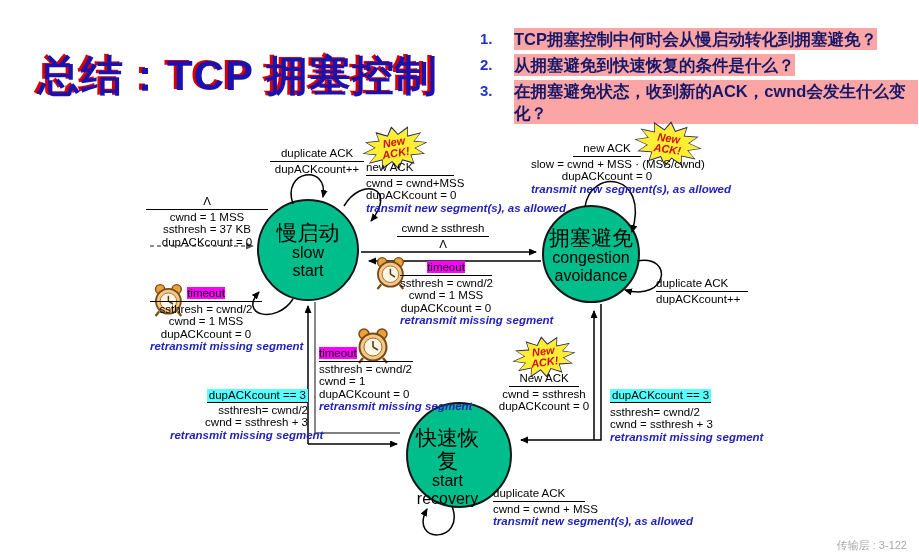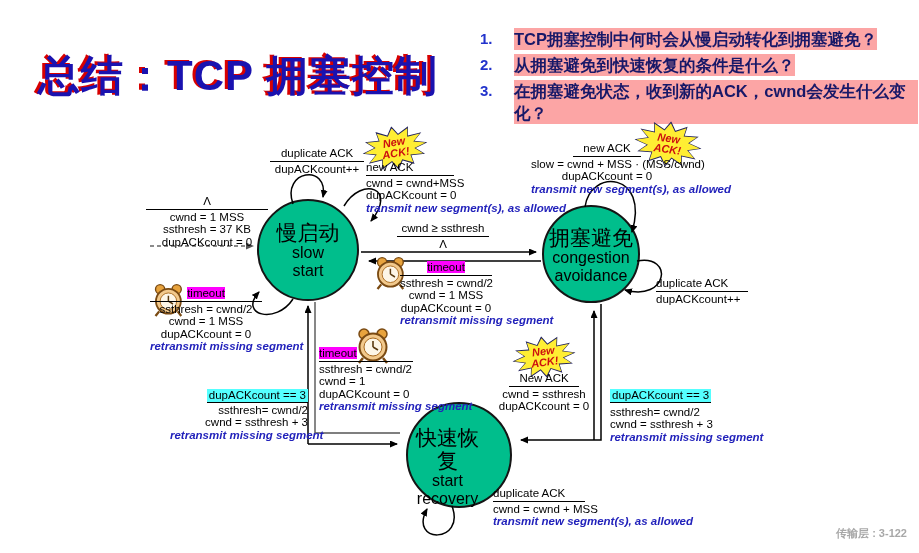--- a/index.html
+++ b/index.html
@@ -10,22 +10,22 @@
   .title {
     position:absolute; left:38px; top:48px;
     font-size:42px; font-weight:bold; color:#1a12b0;
     text-shadow:-3px -1px 0 #d80000; letter-spacing:1px; white-space:nowrap;
   }
   .questions { position:absolute; left:480px; top:28px; width:438px; }
   .q { display:flex; margin-bottom:4px; }
   .qnum { color:#2233cc; font-weight:bold; font-size:15px; width:34px; flex:0 0 34px; padding-top:2px; }
   .qtext { background:#fca5a5; color:#181868; font-weight:bold; font-size:16.5px; line-height:22px; }
   .footer {
-    position:absolute; right:12px; bottom:12px;
-    color:#a8a8a8; font-weight:bold; font-size:11px;
+    position:absolute; right:12px; bottom:0;
+    color:#a8a8a8; font-weight:normal; font-size:11px;
   }
   .overlay { position:absolute; left:0; top:0; }
   .state-label { position:absolute; text-align:center; color:#000; }
   .state-zh { font-size:21px; line-height:23px; }
   .state-en { font-size:16px; line-height:17.5px; }
   .tb { position:absolute; font-size:11.5px; line-height:12.5px; color:#000; }
   .ta-c { text-align:center; }
   .ta-r { text-align:right; }
   .cond-bar-wide { display:block; border-bottom:1.4px solid #000; padding-bottom:1px; margin-bottom:1px; }
   .cond-bar { display:inline-block; border-bottom:1.4px solid #000; padding:0 10px 1px; margin-bottom:1px; }

